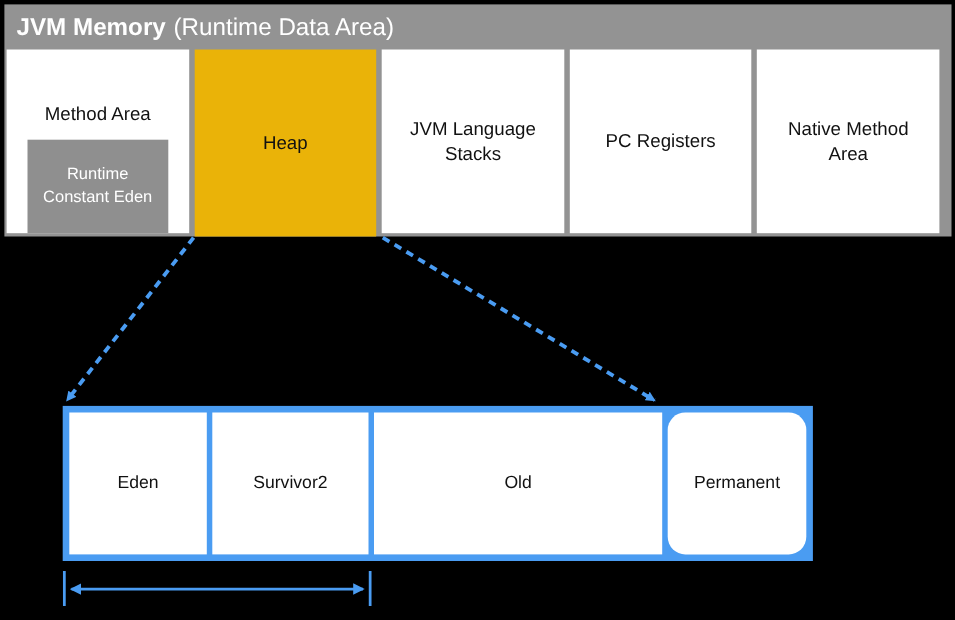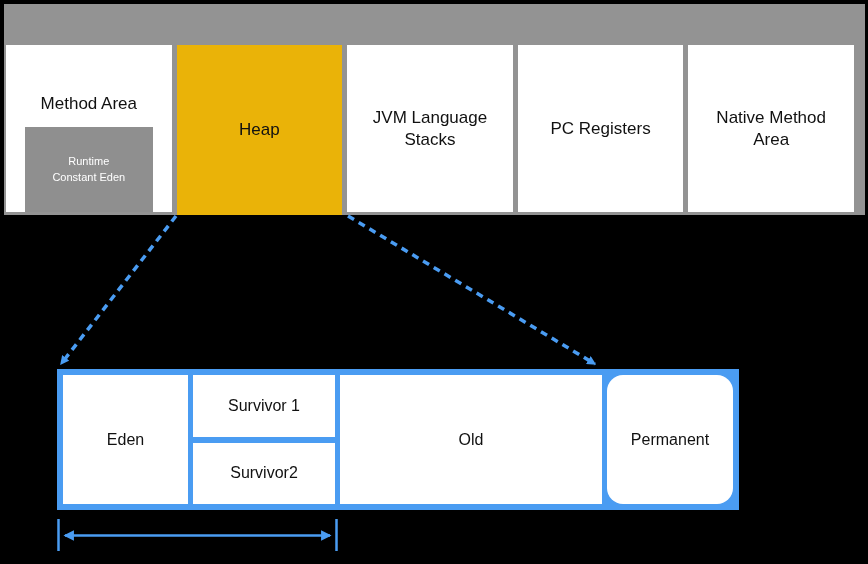--- a/index.html
+++ b/index.html
@@ -34,21 +34,21 @@
     font-size:17px;
   }
   .mem-box .box-label{width:132px;text-align:center;line-height:1.25;}
   .mem-box.method{justify-content:flex-end;padding-top:26px;box-sizing:border-box;}
   .mem-box.heap{background:#eab308;margin-bottom:-3px;}
 
   .rcp{
     margin-top:13px;width:128px;height:85px;background:#8f8f8f;
     display:flex;align-items:center;justify-content:center;
   }
-  .rcp-text{color:#fff;font-size:11px;text-align:center;line-height:1.38;}
+  .rcp-text{color:#fff;font-size:15px;text-align:center;line-height:1.38;}
 
   
   .heap-detail{
     position:absolute;left:57px;top:369px;width:682px;height:141px;
     background:#4a9cf2;box-sizing:border-box;padding:6px;
     display:flex;gap:5px;
   }
   .cell{
     background:#fff;color:#111;font-size:16px;
     display:flex;align-items:center;justify-content:center;
@@ -64,20 +64,24 @@
     position:absolute;left:0;top:0;width:868px;height:564px;
     pointer-events:none;z-index:5;
   }
 </style>
 </head>
 <body>
 
 <div class="canvas">
 
   <div class="panel">
+    <div class="panel-title">
+      <span class="t-bold">JVM Memory</span>
+      <span class="t-reg">(Runtime Data Area)</span>
+    </div>
 
     <div class="boxes">
 
       <div class="mem-box method">
         <div class="box-label">Method Area</div>
         <div class="rcp">
           <div class="rcp-text">
             <span>Runtime</span><br>
             <span>Constant Eden</span>
           </div>
@@ -102,23 +106,20 @@
 
     </div>
   </div>
 
   <div class="heap-detail">
     <div class="cell eden">
       <span>Eden</span>
     </div>
     <div class="surv-col">
       <div class="cell">
-        <span>Survivor 1</span>
-      </div>
-      <div class="cell">
         <span>Survivor2</span>
       </div>
     </div>
     <div class="cell old">
       <span>Old</span>
     </div>
     <div class="cell permanent">
       <span>Permanent</span>
     </div>
   </div>

